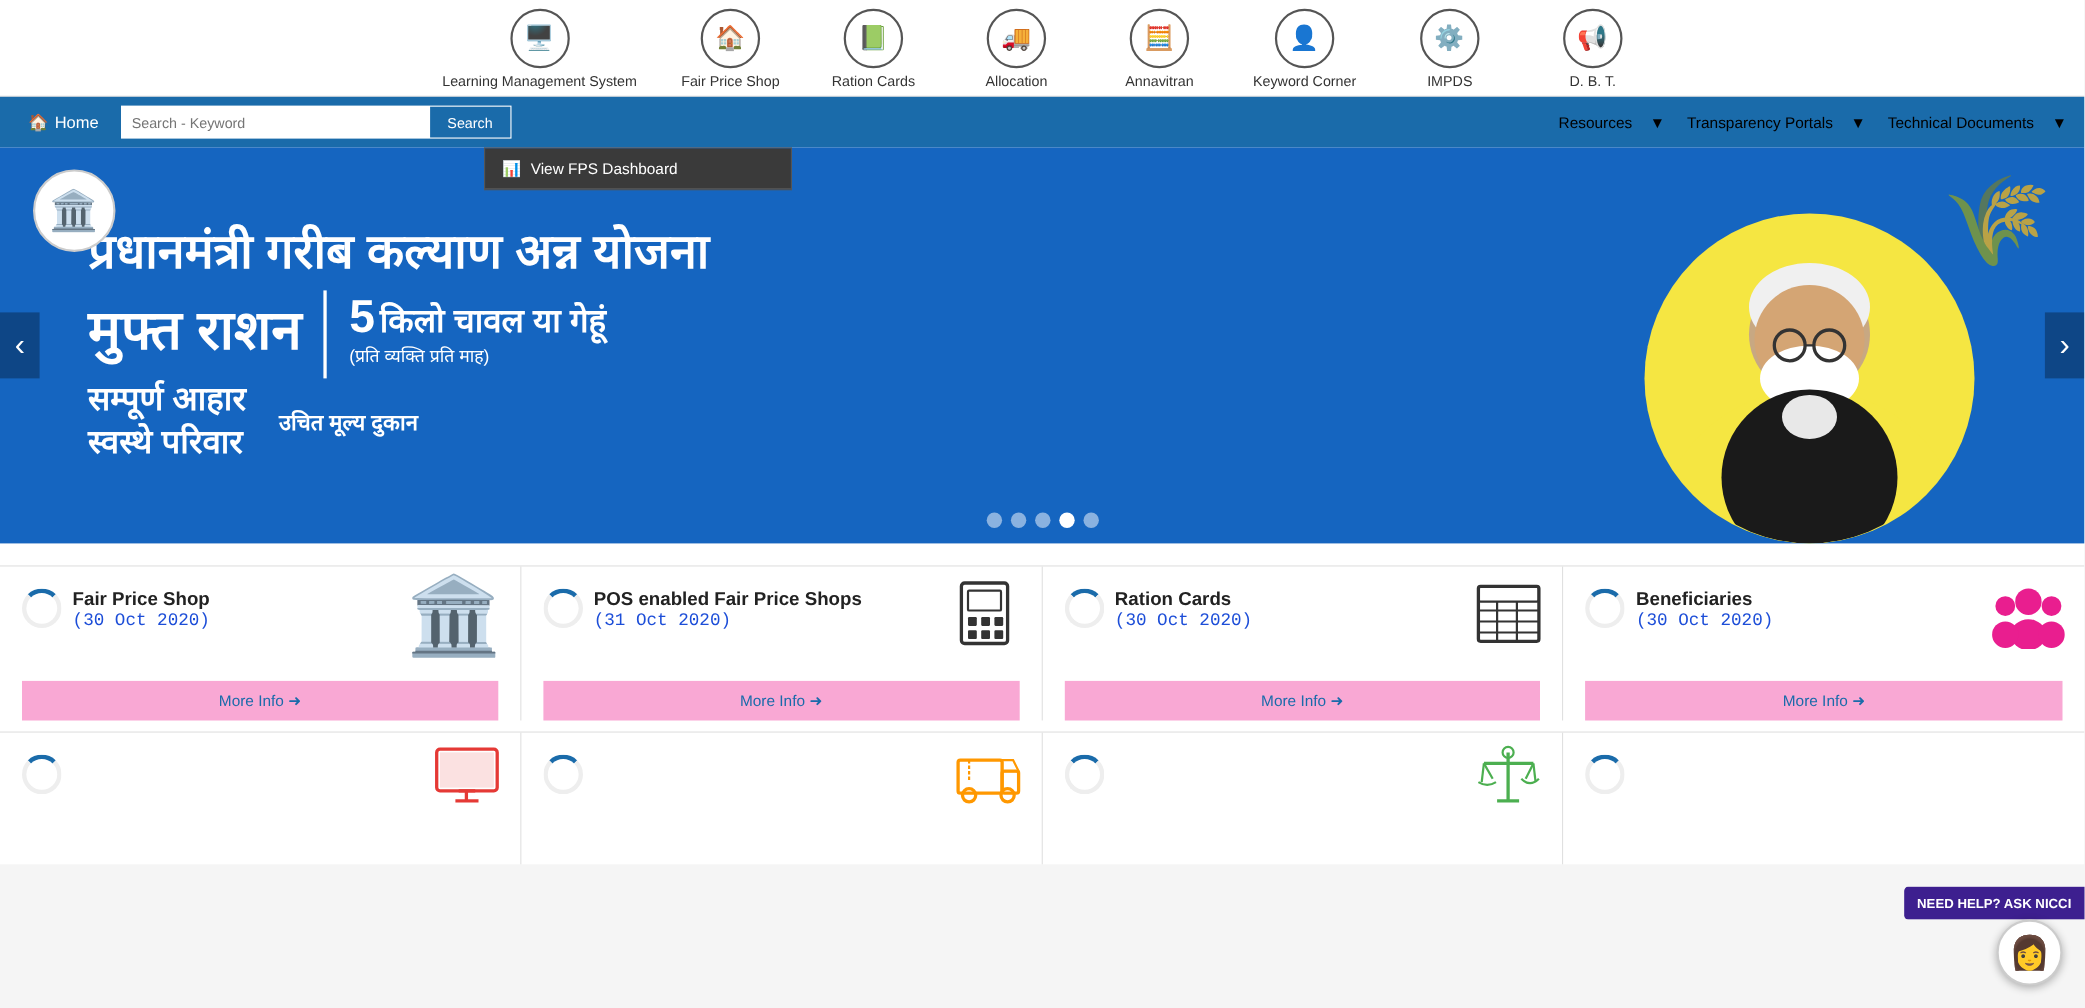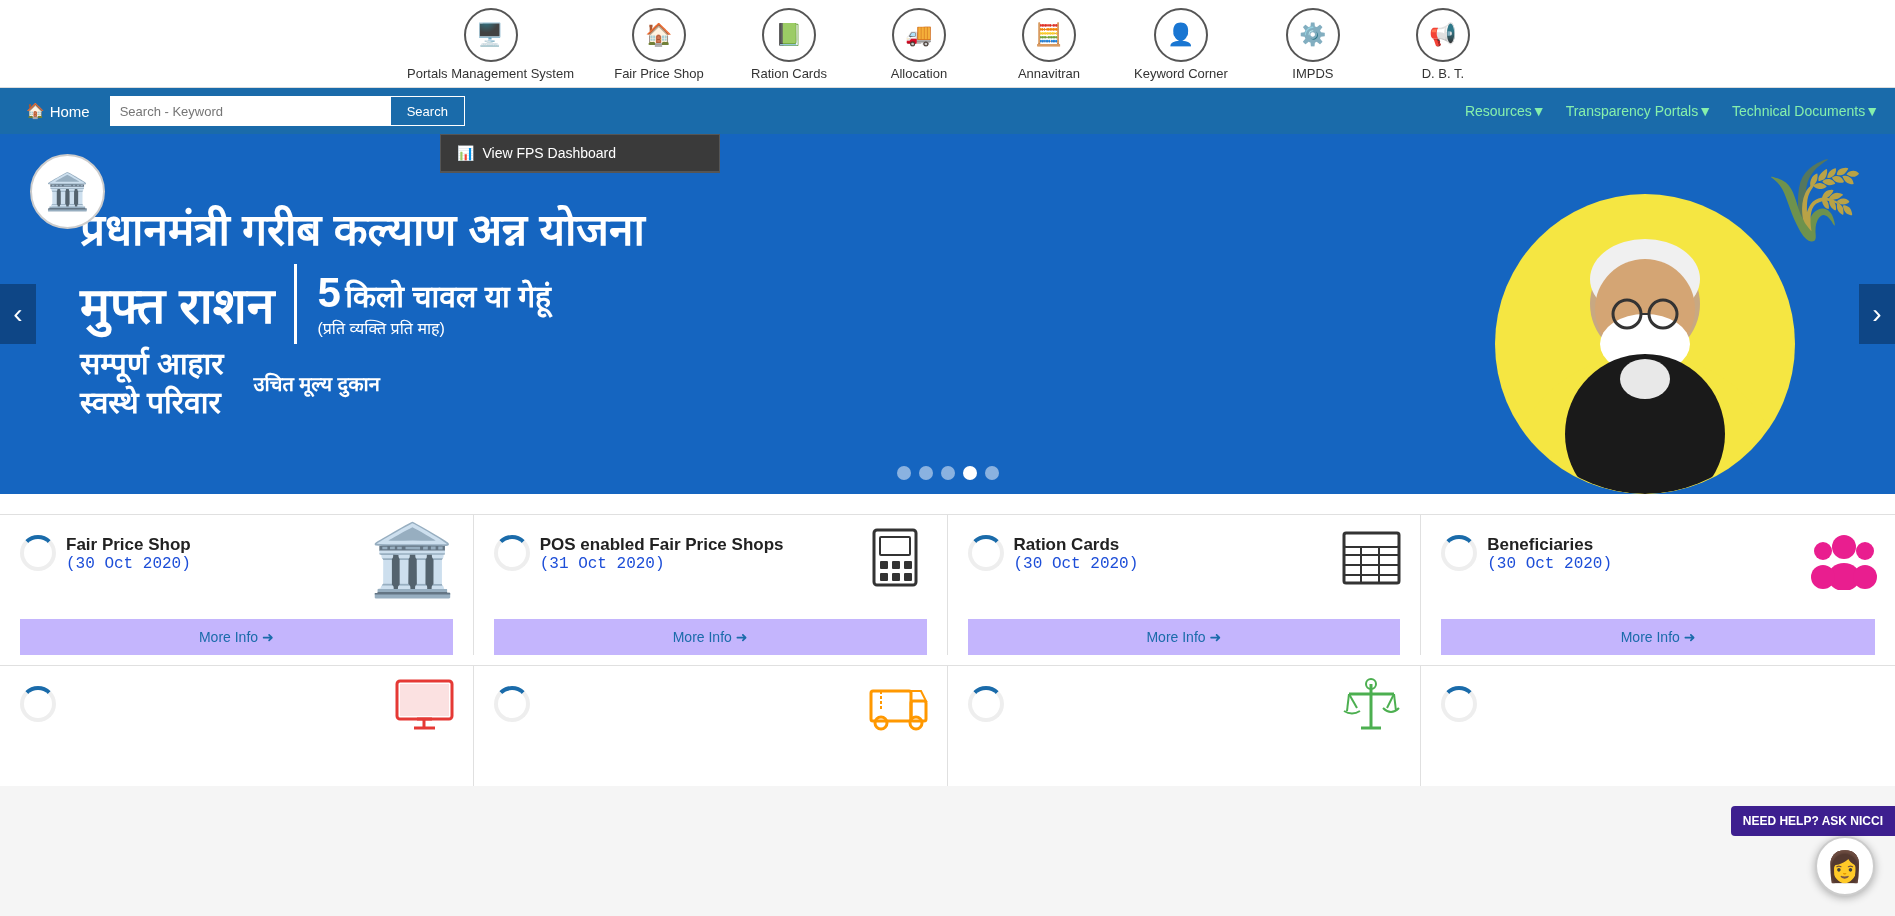--- a/index.html
+++ b/index.html
@@ -85,26 +85,26 @@
       cursor: pointer;
       font-size: 13px;
     }
     .nav-right {
       margin-left: auto;
       display: flex;
       align-items: center;
       gap: 20px;
     }
     .nav-right-item {
-      color: #86efac;
+      color: #000000;
       font-size: 14px;
       cursor: pointer;
       display: flex;
       align-items: flex-start;
-      gap: 0;
+      gap: 16px;
     }
 
     
     .dropdown-popup {
       position: absolute;
       top: 46px;
       left: 440px;
       background: #2d2d2d;
       border: 1px solid #555;
       z-index: 100;
@@ -140,21 +140,20 @@
     }
     .banner-main-title {
       color: #fff;
       font-size: 44px;
       font-weight: 900;
       line-height: 1.1;
       margin-bottom: 10px;
     }
     .banner-sub-row {
       display: flex;
-      align-items: center;
       gap: 20px;
     }
     .banner-sub-title {
       color: #fff;
       font-size: 50px;
       font-weight: 900;
     }
     .banner-divider {
       width: 3px;
       height: 80px;
@@ -331,21 +330,21 @@
       color: #1d4ed8;
       font-family: Liberation Mono, monospace;
     }
     .stat-icon-right {
       position: absolute;
       right: 16px;
       top: 10px;
     }
     .stat-more-info {
       width: 100%;
-      background: #c4b5fd;
+      background: #f9a8d4;
       text-align: center;
       padding: 10px 0;
       color: #1a6baa;
       font-size: 14px;
       cursor: pointer;
       margin-top: auto;
       display: flex;
       align-items: flex-start;
       justify-content: center;
       gap: 4px;
@@ -392,21 +391,21 @@
       z-index: 999;
       box-shadow: 0 2px 8px rgba(0,0,0,0.3);
     }
   </style>
 </head>
 <body>
 
 <nav class="top-icon-nav">
   <div class="top-icon-item">
     <div class="icon-circle">🖥️</div>
-    <span>Portals Management System</span>
+    <span>Learning Management System</span>
   </div>
   <div class="top-icon-item">
     <div class="icon-circle">🏠</div>
     <span>Fair Price Shop</span>
   </div>
   <div class="top-icon-item">
     <div class="icon-circle">📗</div>
     <span>Ration Cards</span>
   </div>
   <div class="top-icon-item">

